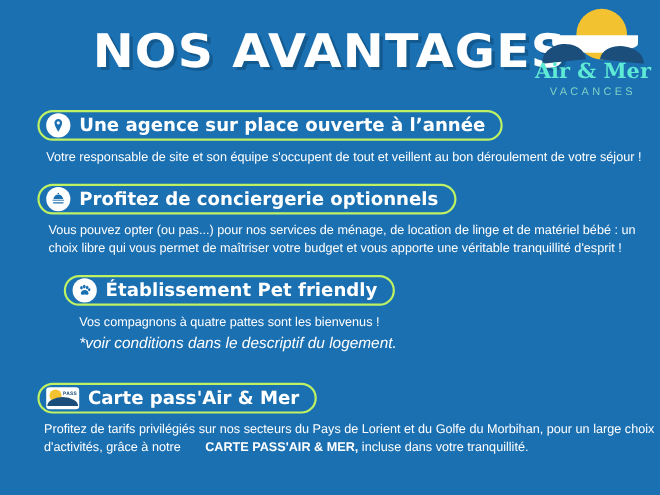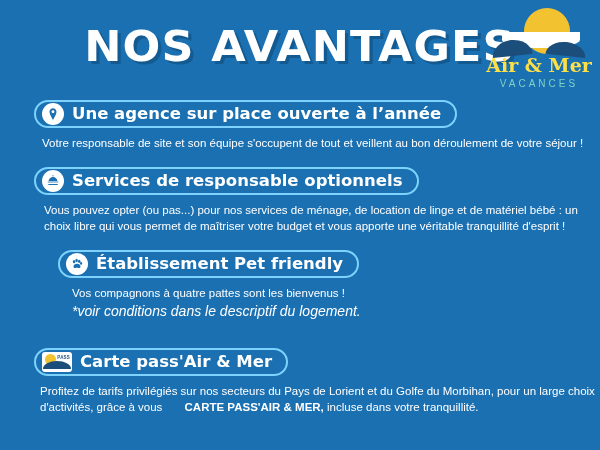--- a/index.html
+++ b/index.html
@@ -88,21 +88,21 @@
     border-radius: 50% 50% 0 0 / 100% 100% 0 0;
     background: #1b4e7a;
     transform: rotate(6deg);
   }
   .logo-text {
     position: absolute;
     left: 0;
     top: 46px;
     width: 118px;
     text-align: center;
-    color: #fde047;
+    color: #5eead4;
     font-family: "DejaVu Serif", serif;
     font-weight: bold;
     font-size: 19px;
     white-space: nowrap;
   }
   .logo-sub {
     position: absolute;
     left: 0;
     top: 70px;
     width: 118px;
@@ -122,21 +122,21 @@
   .pill-row {
     display: flex;
     align-items: center;
     gap: 9px;
     margin-left: 16px;
   }
   .pill {
     display: inline-flex;
     align-items: center;
     gap: 8px;
-    border: 2px solid #7dd3fc;
+    border: 2px solid #bef264;
     border-radius: 18px;
     padding: 2px 14px 3px 6px;
     height: 28px;
     box-sizing: border-box;
   }
   .badge {
     width: 22px;
     height: 22px;
     border-radius: 50%;
     background: #ffffff;
@@ -254,21 +254,21 @@
 
   <div class="section s2">
     <div class="pill-row">
       <div class="pill">
         <span class="badge">
           <svg width="14" height="14" viewBox="0 0 24 24" aria-hidden="true">
             <path fill="#1b70b2" d="M4 17h16v2H4v-2zm8-12c-4 0-7.2 3-7.6 7h15.2C19.2 8 16 5 12 5zm0-3a1.2 1.2 0 0 1 1.2 1.2V4h-2.4V3.2A1.2 1.2 0 0 1 12 2z"></path>
             <rect x="3" y="13" width="18" height="1.4" fill="#1b70b2"></rect>
           </svg>
         </span>
-        <span class="pill-label">Services de responsable optionnels</span>
+        <span class="pill-label">Profitez de conciergerie optionnels</span>
       </div>
     </div>
     <div class="body-text indent-b">Vous pouvez opter (ou pas...) pour nos services de ménage,  de location de linge et de matériel bébé : un choix libre qui vous permet de maîtriser votre budget et vous apporte une véritable tranquillité d'esprit !</div>
   </div>
 
   <div class="section s3">
     <div class="pill-row">
       <div class="pill">
         <span class="badge">
           <svg width="14" height="14" viewBox="0 0 24 24" aria-hidden="true">
@@ -291,17 +291,17 @@
       <div class="pill">
         <span class="card-icon">
           <span class="cdot"></span>
           <span class="cwave"></span>
           <span class="ctxt">PASS</span>
         </span>
         <span class="pill-label">Carte pass'Air &amp; Mer</span>
       </div>
     </div>
     <div class="body-text indent-d">
-      <span>Profitez de tarifs privilégiés sur nos secteurs du Pays de  Lorient et du Golfe du Morbihan, pour un large choix d'activités, grâce à vous </span><b>CARTE PASS'AIR &amp; MER,</b><span> incluse dans votre tranquillité.</span>
+      <span>Profitez de tarifs privilégiés sur nos secteurs du Pays de  Lorient et du Golfe du Morbihan, pour un large choix d'activités, grâce à notre </span><b>CARTE PASS'AIR &amp; MER,</b><span> incluse dans votre tranquillité.</span>
     </div>
   </div>
 
 </div>
 
 </body></html>

